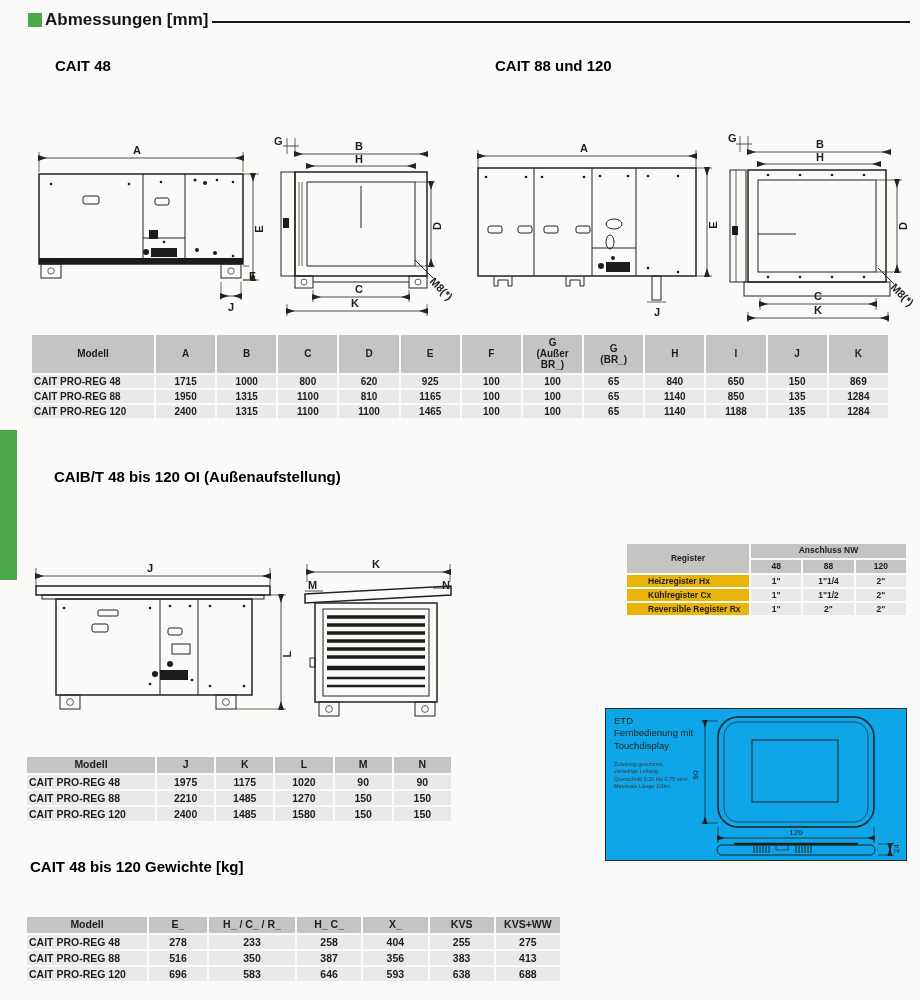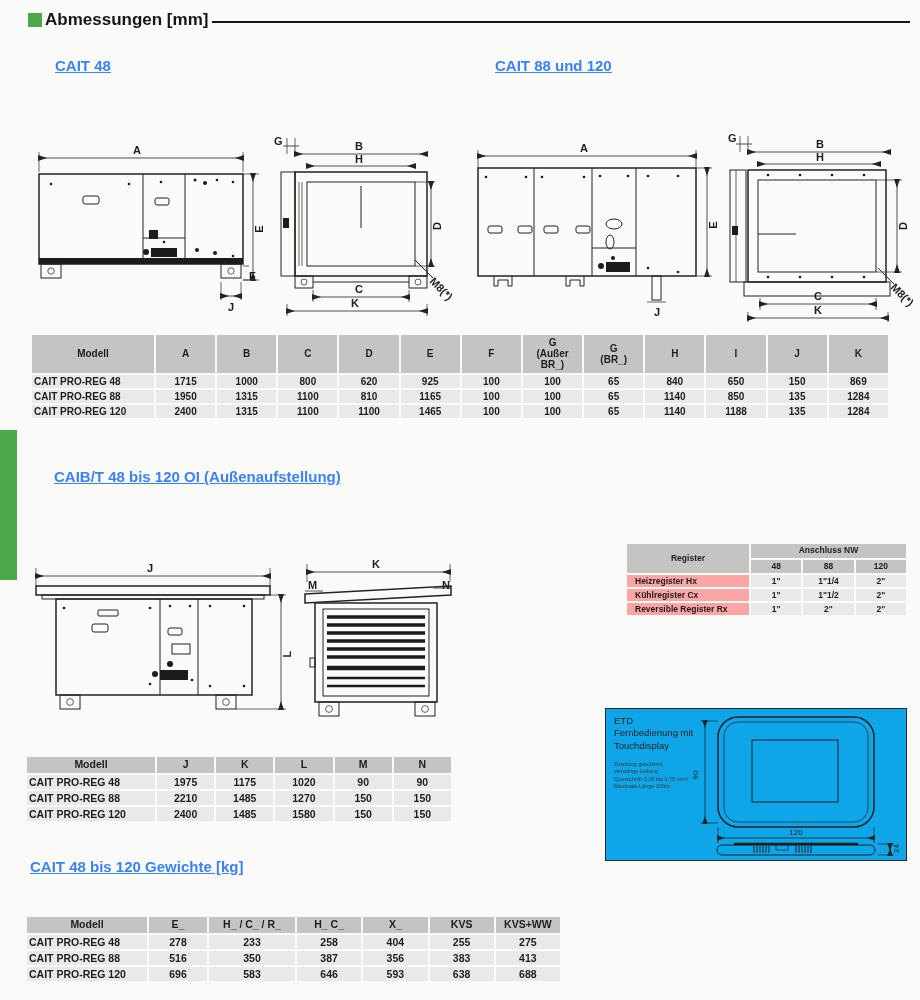--- a/index.html
+++ b/index.html
@@ -4,35 +4,35 @@
 <style>
   html,body{margin:0;padding:0;}
   body{background:#dcdcda;font-family:"Liberation Sans",sans-serif;}
   #page{position:relative;width:920px;height:1000px;background:#fafaf8;overflow:hidden;color:#1d1d1b;}
   .abs{position:absolute;}
   
   #title-row{left:28px;top:10px;width:882px;display:flex;align-items:flex-start;}
   .green-sq{width:14px;height:14px;background:#4ba84b;margin-top:3px;flex:0 0 auto;}
   .page-title{font-size:17px;font-weight:bold;color:#161614;margin-left:3px;white-space:nowrap;}
   .title-rule{flex:1 1 auto;border-top:2px solid #161614;margin-top:11px;margin-left:4px;}
-  .h2{font-size:15px;font-weight:bold;color:#3b82f6;white-space:pre-line;line-height:1.25;text-decoration:underline;}
+  .h2{font-size:15px;font-weight:bold;color:#000000;white-space:pre-line;line-height:1.25;}
   .green-bar{left:0;top:430px;width:17px;height:150px;background:#4ba84b;}
   
   table.tbl{border-collapse:separate;border-spacing:2px;table-layout:fixed;}
   table.tbl th{background:#c4c4c2;font-weight:bold;text-align:center;vertical-align:middle;white-space:pre-line;line-height:1.12;padding:2px 2px;}
   table.tbl td{background:#e9e9e7;font-weight:bold;text-align:center;padding:1px 2px;}
   table.tbl td.model{text-align:left;white-space:nowrap;}
   .t-dim{width:860px;font-size:10px;}
   .t-dim th{font-size:10px;}
   .t-jk{width:428px;font-size:10.5px;}
   .t-wt{width:537px;font-size:10.5px;}
   .t-reg{width:283px;font-size:8.5px;}
   .t-reg th{font-size:8.5px;padding:1px;}
   .t-reg td{padding:1px;}
-  .t-reg td.rlabel{text-align:left;background:#fca5a5;padding-left:8px;white-space:nowrap;}
+  .t-reg td.rlabel{text-align:left;background:#eab308;padding-left:21px;white-space:nowrap;}
   
   svg{display:block;}
   svg .ln{stroke:#232321;stroke-width:1.5;fill:none;}
   svg .ln2{stroke:#232321;stroke-width:1;fill:none;}
   svg .thin{stroke:#232321;stroke-width:0.7;fill:none;}
   svg .dim{stroke:#232321;stroke-width:0.8;fill:none;}
   svg .dk{fill:#1c1c1a;stroke:none;}
   svg text{font-family:"Liberation Sans",sans-serif;font-weight:bold;font-size:11px;fill:#1d1d1b;}
   svg text.sm{font-size:8px;font-weight:normal;}
   

